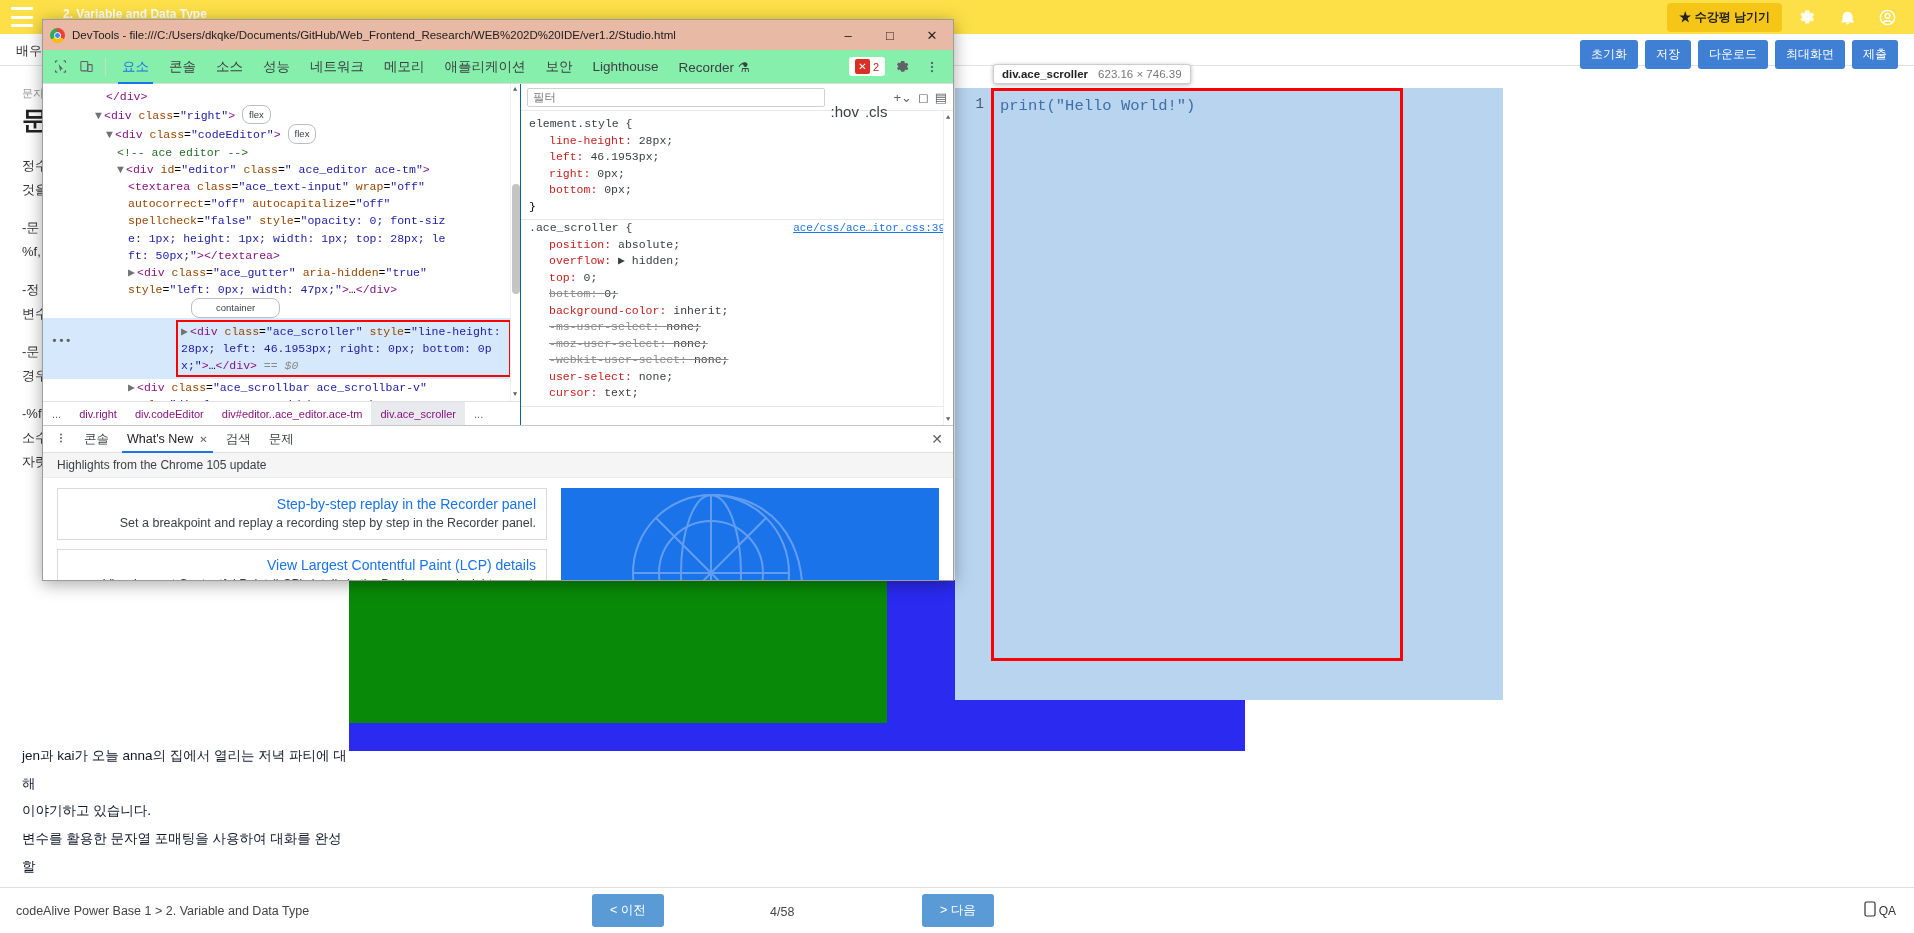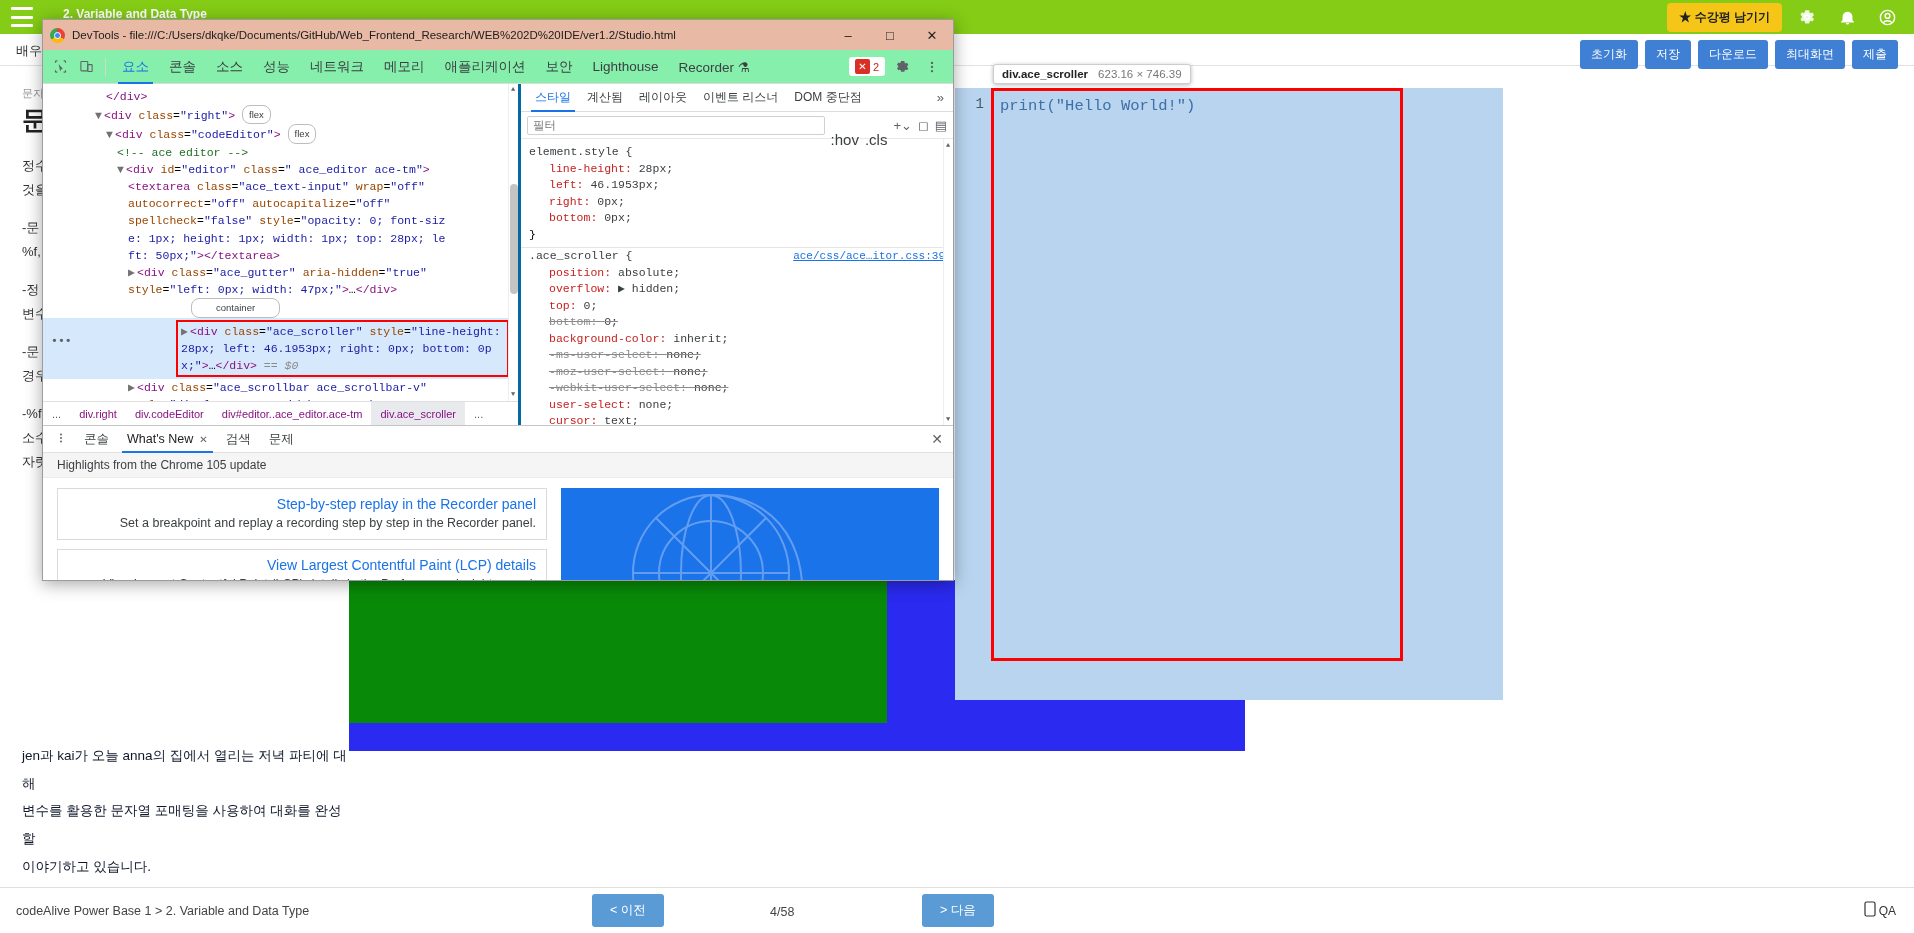--- a/index.html
+++ b/index.html
@@ -8,21 +8,21 @@
     width:1914px; height:933px;
     font-family: "Liberation Sans", sans-serif;
     background:#ffffff; overflow:hidden; position:relative;
   }
 
   
   #app { position:absolute; inset:0; background:#ffffff; }
 
   .app-topbar{
     position:absolute; left:0; top:0; width:1914px; height:34px;
-    background:#84cc16; display:flex; align-items:center;
+    background:#fde047; display:flex; align-items:center;
   }
   .hamburger{
     width:26px; height:20px; margin-left:11px; display:flex; flex-direction:column;
     justify-content:space-between; cursor:pointer;
   }
   .hamburger i{ display:block; height:3px; background:#fff; border-radius:1px; }
   .hamburger i:nth-child(1){ width:22px;}
   .hamburger i:nth-child(2){ width:22px;}
   .hamburger i:nth-child(3){ width:22px;}
 
@@ -197,21 +197,21 @@
     align-items:center; gap:3px; padding:1px 5px; color:#c5221f;
     border:1px solid transparent;
   }
   .err-sq{
     background:#d93025; color:#fff; width:15px; height:15px; border-radius:2px;
     display:flex; align-items:center; justify-content:center; font-size:10px;
   }
 
   .dt-body{ flex:1; display:flex; min-height:0; }
   .dt-dom{
-    width:478px; border-right:3px solid #0369a1; display:flex; flex-direction:column;
+    width:478px; border-right:1px solid #0369a1; display:flex; flex-direction:column;
     min-width:0;
   }
   .dom-tree{
     flex:1; overflow:hidden; position:relative;
     font-family:"Liberation Mono", monospace; font-size:11.5px; line-height:17.2px;
     padding:4px 0 0 0; background:#fff;
   }
   .dom-line{ white-space:nowrap; padding-left:8px; }
   .dom-sel{
     background:#d6e8fb; padding-top:2px; padding-bottom:2px;
@@ -404,22 +404,22 @@
         </div>
       </div>
   </div>
   <div class="lesson-footer-tab">
     <span>실습</span>
   </div>
 
   <div class="lesson-desc">
     <div id="desc-lines">
         <div>jen과 kai가 오늘 anna의 집에서 열리는 저녁 파티에 대해</div>
+        <div>이야기하고 있습니다.</div>
         <div>변수를 활용한 문자열 포매팅을 사용하여 대화를 완성할</div>
-        <div>이야기하고 있습니다.</div>
         <div>수 있도록 코드를 추가해 봅시다.</div>
       </div>
   </div>
 
   <div class="block-green"></div>
   <div class="block-blue"></div>
   <div class="block-blue2"></div>
   <div class="block-blue3"></div>
 
   <div class="act-btns">
@@ -559,28 +559,20 @@
           <div class="crumb dim">...</div>
           <div class="crumb">div.right</div>
           <div class="crumb">div.codeEditor</div>
           <div class="crumb">div#editor..ace_editor.ace-tm</div>
           <div class="crumb active">div.ace_scroller</div>
           <div class="crumb dim">...</div>
         </div>
     </div>
 
     <div class="dt-styles">
-      <div class="styles-tabbar" id="styles-tabs">
-          <div class="st-tab active">스타일</div>
-          <div class="st-tab">계산됨</div>
-          <div class="st-tab">레이아웃</div>
-          <div class="st-tab">이벤트 리스너</div>
-          <div class="st-tab">DOM 중단점</div>
-          <div class="st-more">»</div>
-        </div>
       <div class="styles-filter">
         <input class="filter-input" placeholder="필터" style="">
         <span class="filter-tool">:hov</span>
         <span class="filter-tool">.cls</span>
         <span class="filter-icon">+⌄</span>
         <span class="filter-icon">◻</span>
         <span class="filter-icon">▤</span>
       </div>
       <div class="styles-body">
         <div id="style-rules">

